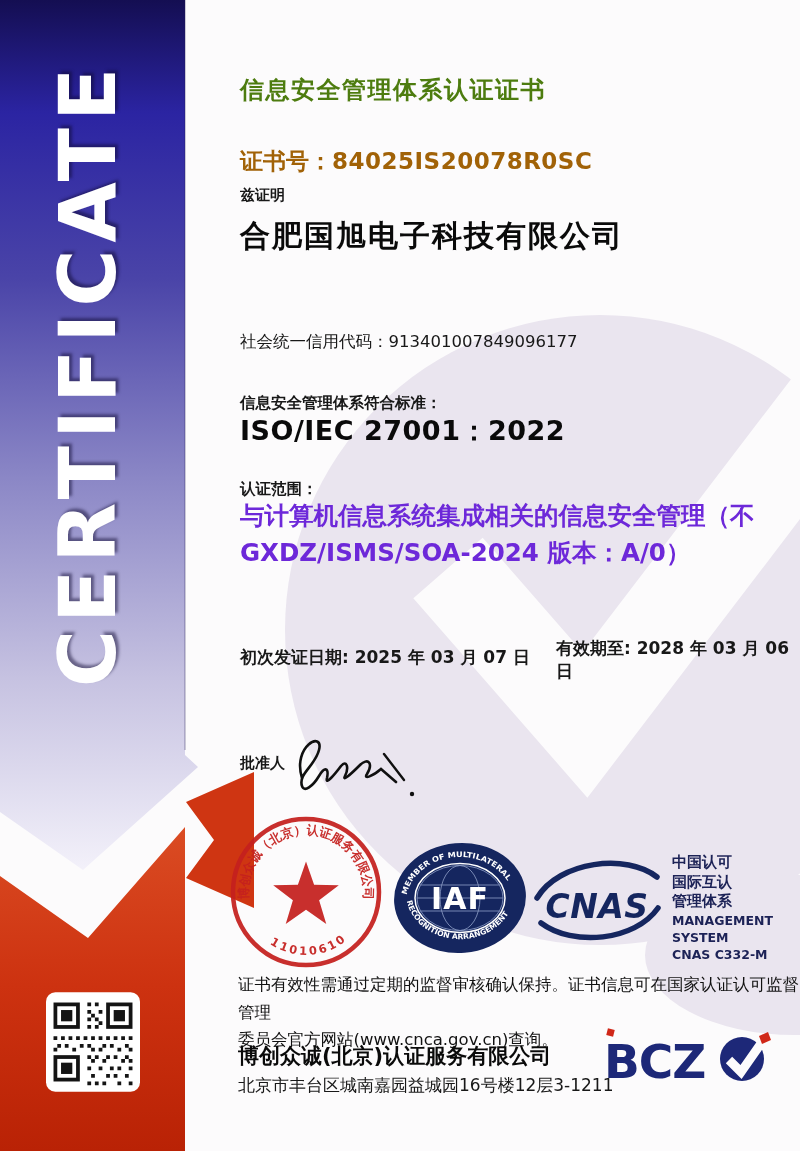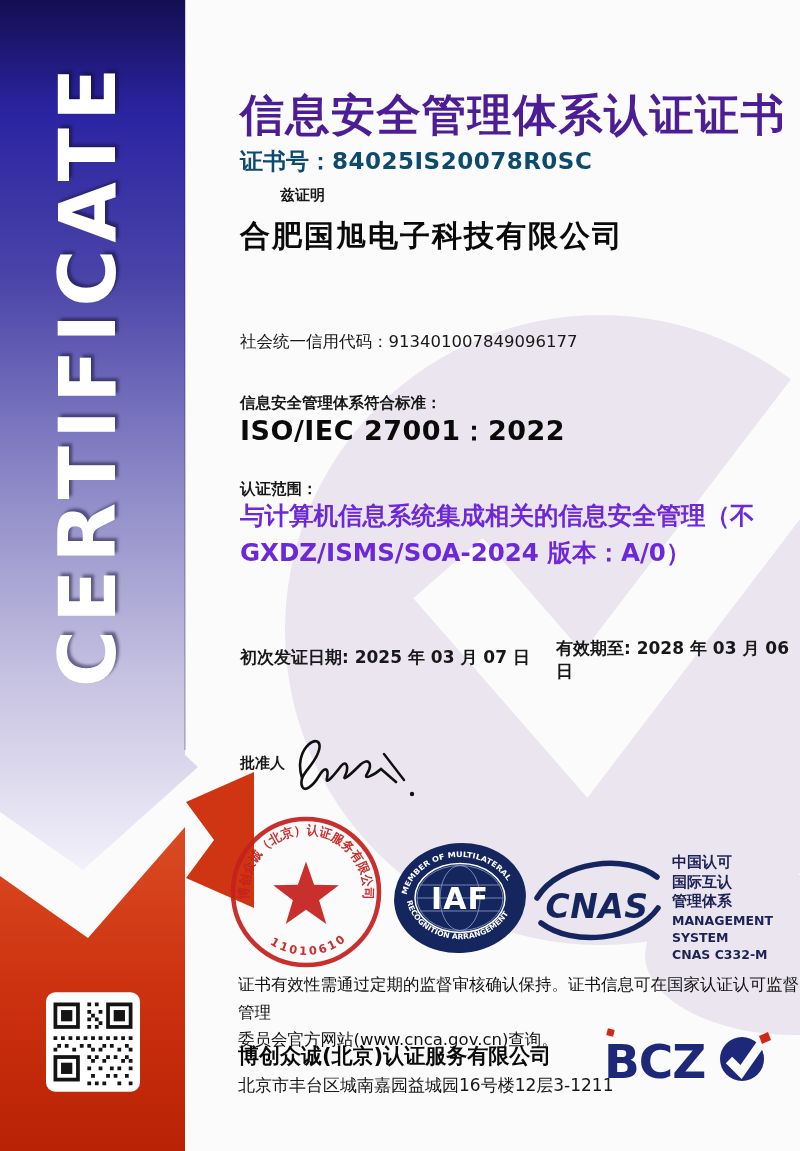--- a/index.html
+++ b/index.html
@@ -6,24 +6,24 @@
   body{width:800px;height:1151px;position:relative;overflow:hidden;background:#fcfbfc;
        font-family:"DejaVu Sans","Liberation Sans",sans-serif;color:#181818;}
   .abs{position:absolute;}
   #watermark{left:0;top:0;z-index:1;pointer-events:none;}
   #banner{left:0;top:0;z-index:2;}
   #cert-vert{left:36px;top:712px;width:676px;height:104px;line-height:104px;z-index:3;
      transform:rotate(-90deg);transform-origin:0 0;text-align:center;color:#fff;
      font-size:78px;font-weight:700;letter-spacing:7px;
      text-shadow:3px 3px 3px rgba(15,10,50,.5);}
   .content{z-index:4;}
-  .title{left:240px;top:74px;font-size:44px;font-weight:900;letter-spacing:1.5px;color:#4c1d95;margin-top:12px;}
-  .certno{left:240px;top:146px;font-size:23px;font-weight:600;color:#0c4a6e;}
+  .title{left:240px;top:74px;font-size:24px;font-weight:900;letter-spacing:1.5px;color:#4d7c0f;}
+  .certno{left:240px;top:146px;font-size:23px;font-weight:600;color:#a16207;}
   .certno .num{letter-spacing:.5px;}
-  .certify{left:240px;top:186px;font-size:15px;font-weight:600;margin-left:40px;}
+  .certify{left:240px;top:186px;font-size:15px;font-weight:600;}
   .company{left:240px;top:216px;font-size:30px;font-weight:800;letter-spacing:2px;color:#0a0a0a;}
   .info{left:240px;top:284px;font-size:16.5px;font-weight:500;line-height:27.5px;width:560px;margin-top:44px;}
   .stdlabel{left:240px;top:393px;font-size:15.5px;font-weight:700;}
   .stdvalue{left:240px;top:413px;font-size:27px;font-weight:800;letter-spacing:.5px;color:#0a0a0a;}
   .scopelabel{left:240px;top:479px;font-size:15.5px;font-weight:600;}
   .scope{left:240px;top:497px;font-size:24.5px;font-weight:800;line-height:37px;color:#6d28d9;}
   .date-issue{left:240px;top:646px;font-size:17px;font-weight:700;}
   .date-valid{left:556px;top:637px;font-size:17px;font-weight:700;}
   .approver{left:240px;top:754px;font-size:15px;font-weight:600;}
   #signature{left:288px;top:724px;}

